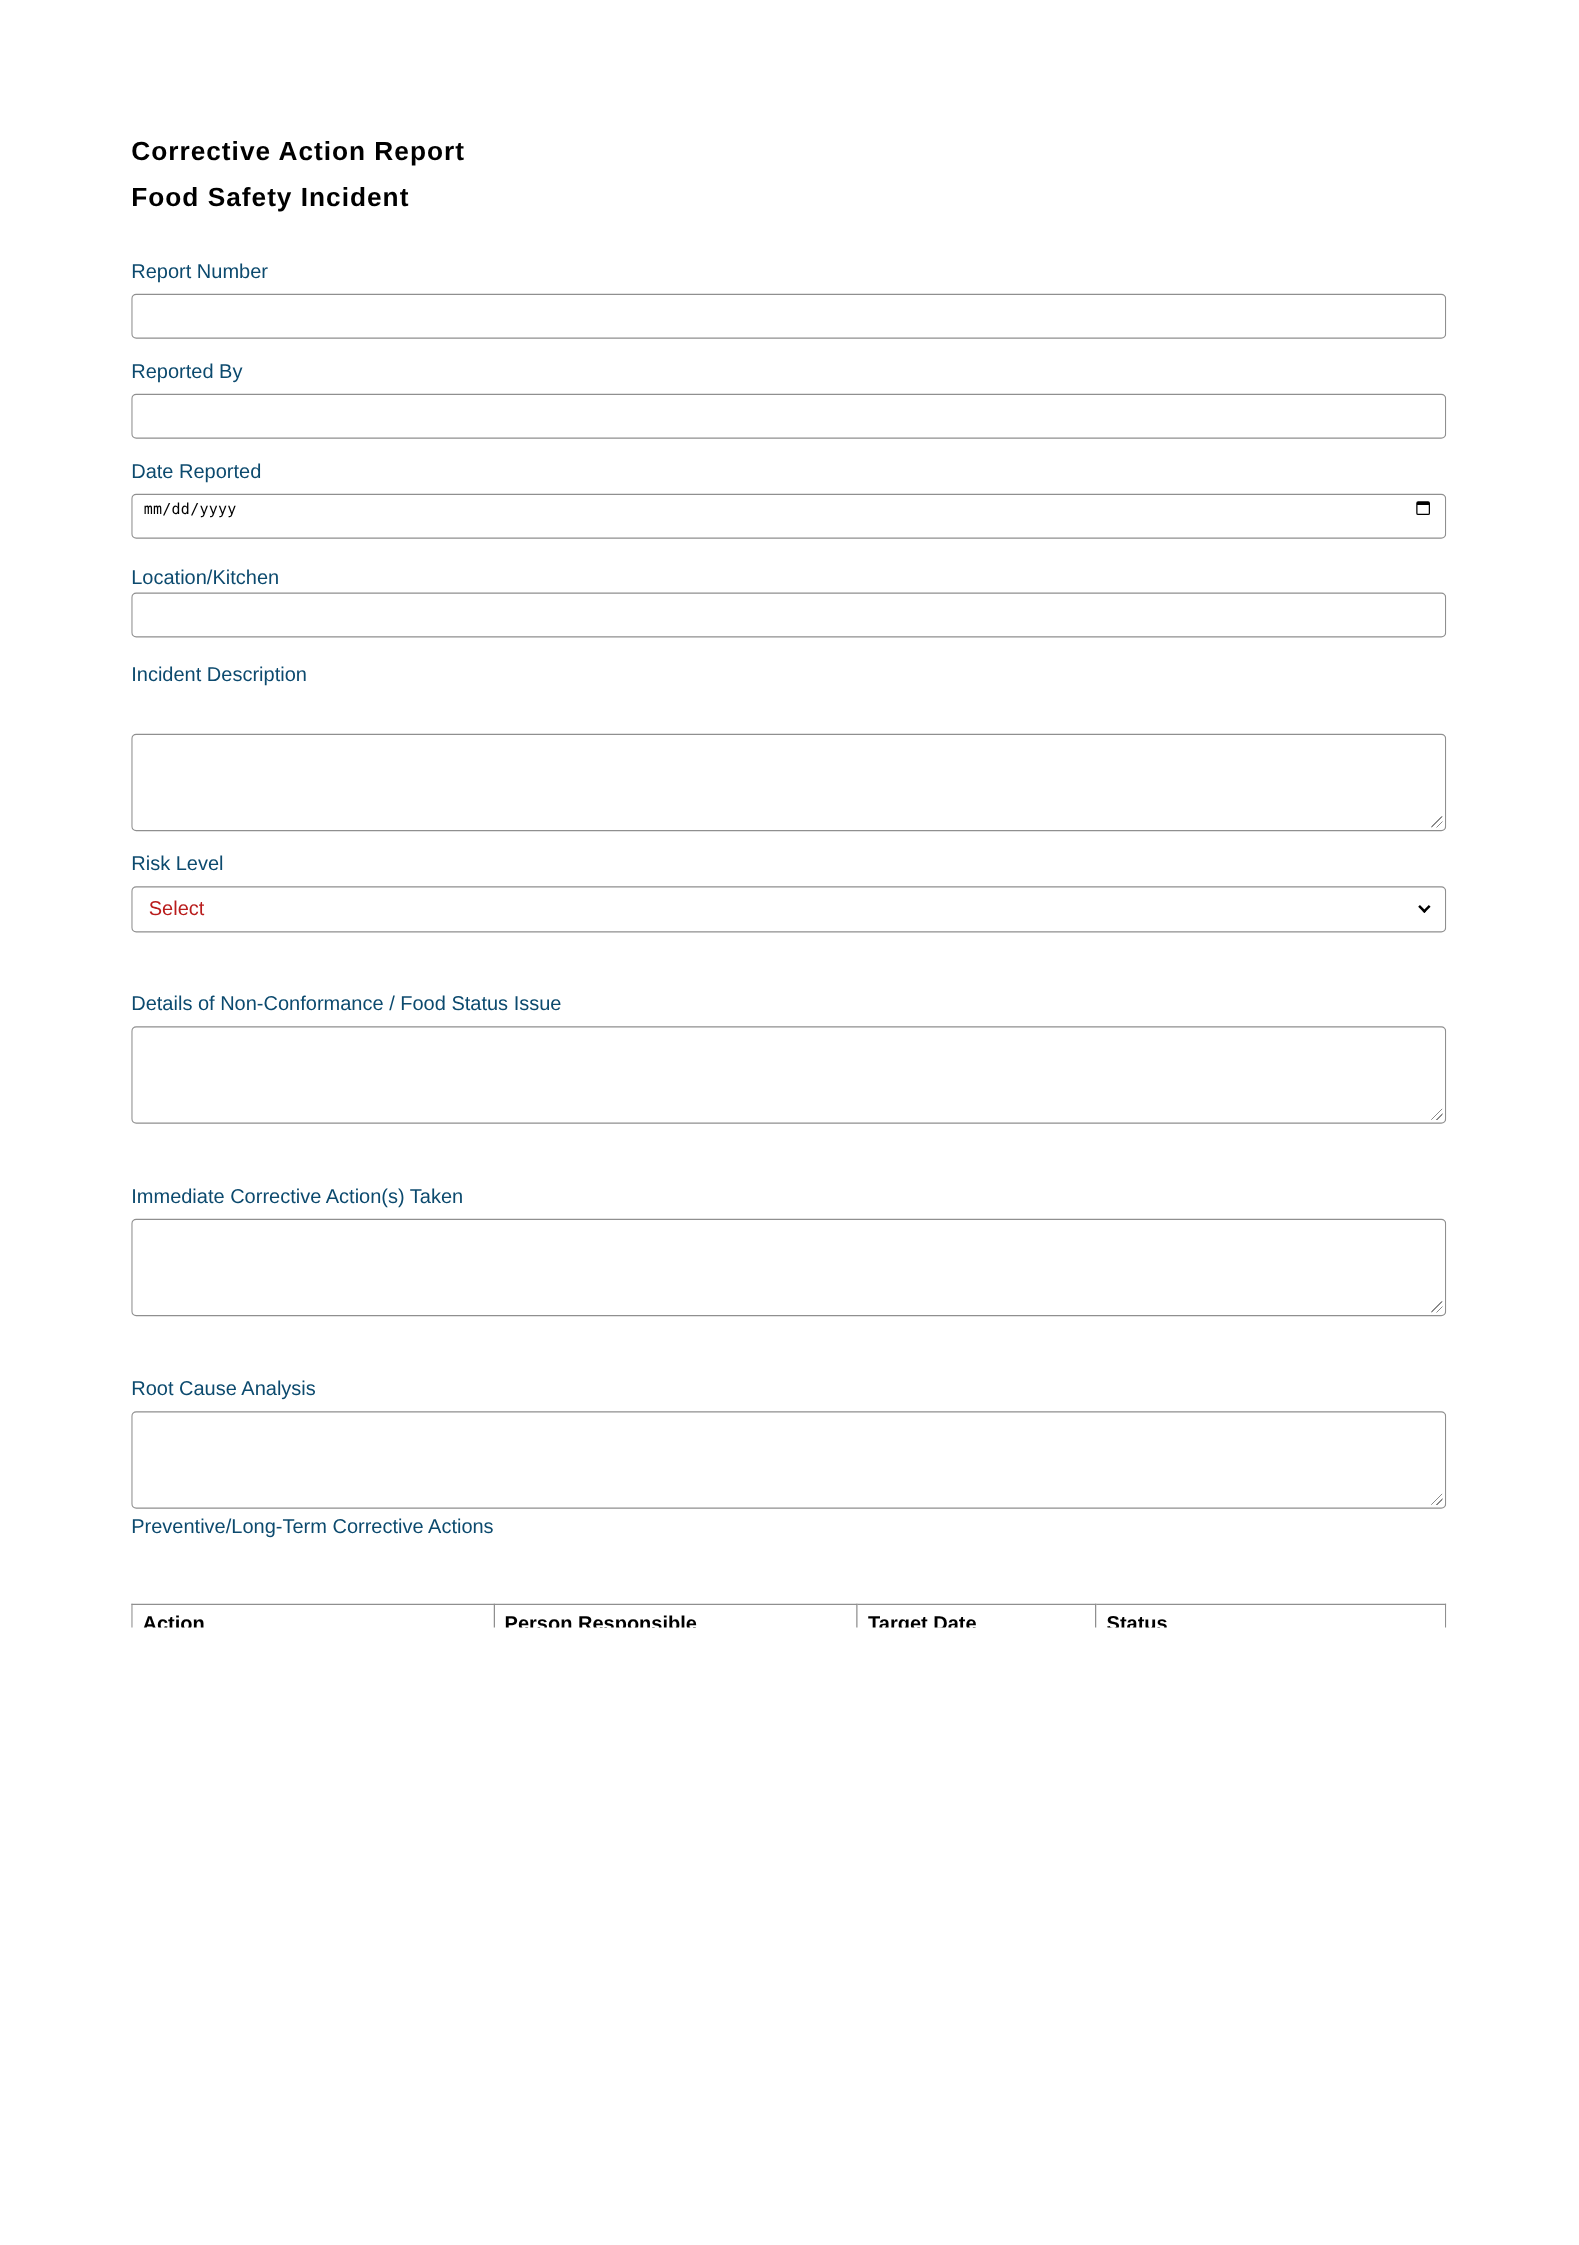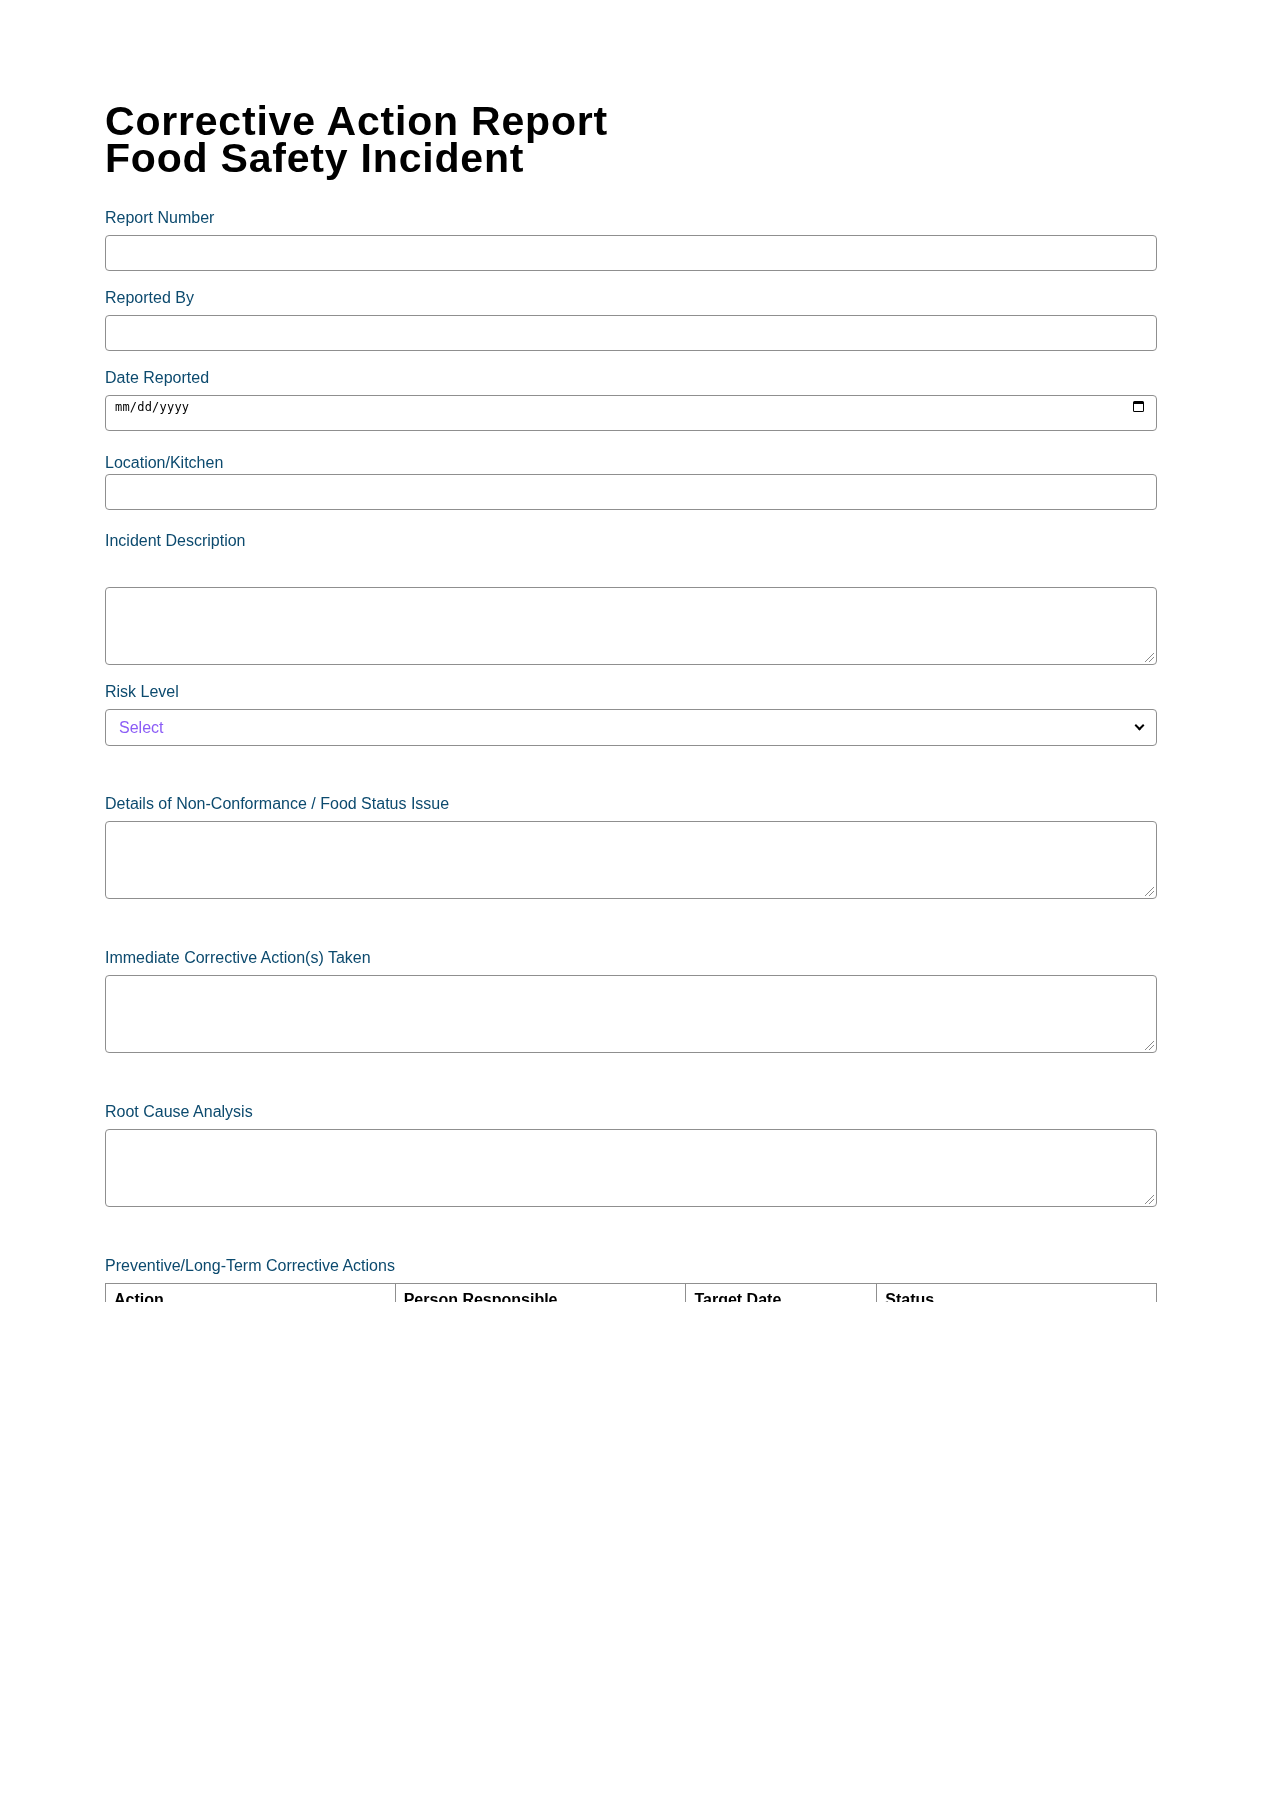--- a/index.html
+++ b/index.html
@@ -22,21 +22,21 @@
       top: 0;
       width: 1052px;
       height: 1302px;
       overflow: hidden;
     }
     .title {
       position: absolute;
       left: 0;
       top: 103px;
       margin: 0;
-      font-size: 41px;
+      font-size: 21px;
       line-height: 37px;
       font-weight: bold;
       letter-spacing: 0.8px;
       color: #000;
     }
     .title span { display: block; }
     .label {
       position: absolute;
       left: 0;
       font-size: 16px;
@@ -97,21 +97,21 @@
         linear-gradient(135deg, transparent 0 45%, #8a8a8a 45% 52%, transparent 52% 70%, #8a8a8a 70% 77%, transparent 77%);
     }
     .select {
       height: 37px;
       display: flex;
       align-items: center;
       justify-content: space-between;
       padding: 0 10px 0 13px;
       cursor: pointer;
     }
-    .select-value { font-size: 16px; color: #8b5cf6; }
+    .select-value { font-size: 16px; color: #b91c1c; }
     .chevron-icon {
       width: 7px;
       height: 7px;
       border-right: 2.4px solid #000;
       border-bottom: 2.4px solid #000;
       transform: rotate(45deg);
       margin-top: -5px;
       margin-right: 3px;
     }
     .table {
@@ -176,21 +176,21 @@
   <label class="label" style="top:949px;">Immediate Corrective Action(s) Taken</label>
   <div class="field textarea" style="top:975px;">
     <span class="resize-grip"></span>
   </div>
 
   <label class="label" style="top:1103px;">Root Cause Analysis</label>
   <div class="field textarea" style="top:1129px;">
     <span class="resize-grip"></span>
   </div>
 
-  <label class="label" style="top:1257px;">Preventive/Long-Term Corrective Actions</label>
+  <label class="label" style="top:1213px;">Preventive/Long-Term Corrective Actions</label>
   <table class="table">
     <colgroup>
       <col style="width:290px;">
       <col style="width:291px;">
       <col style="width:191px;">
       <col style="width:280px;">
     </colgroup>
     <thead>
       <tr>
         <th>Action</th>

